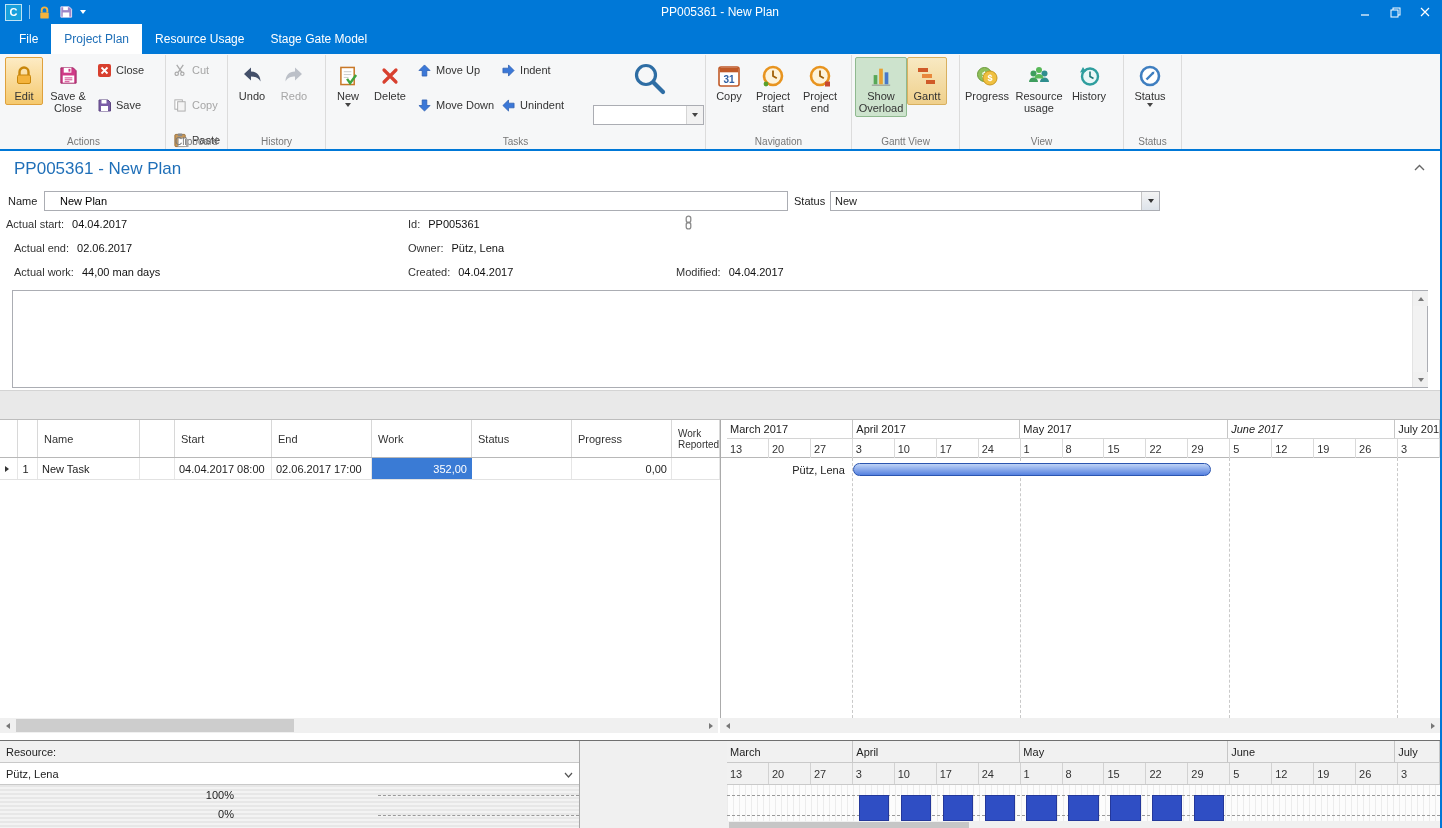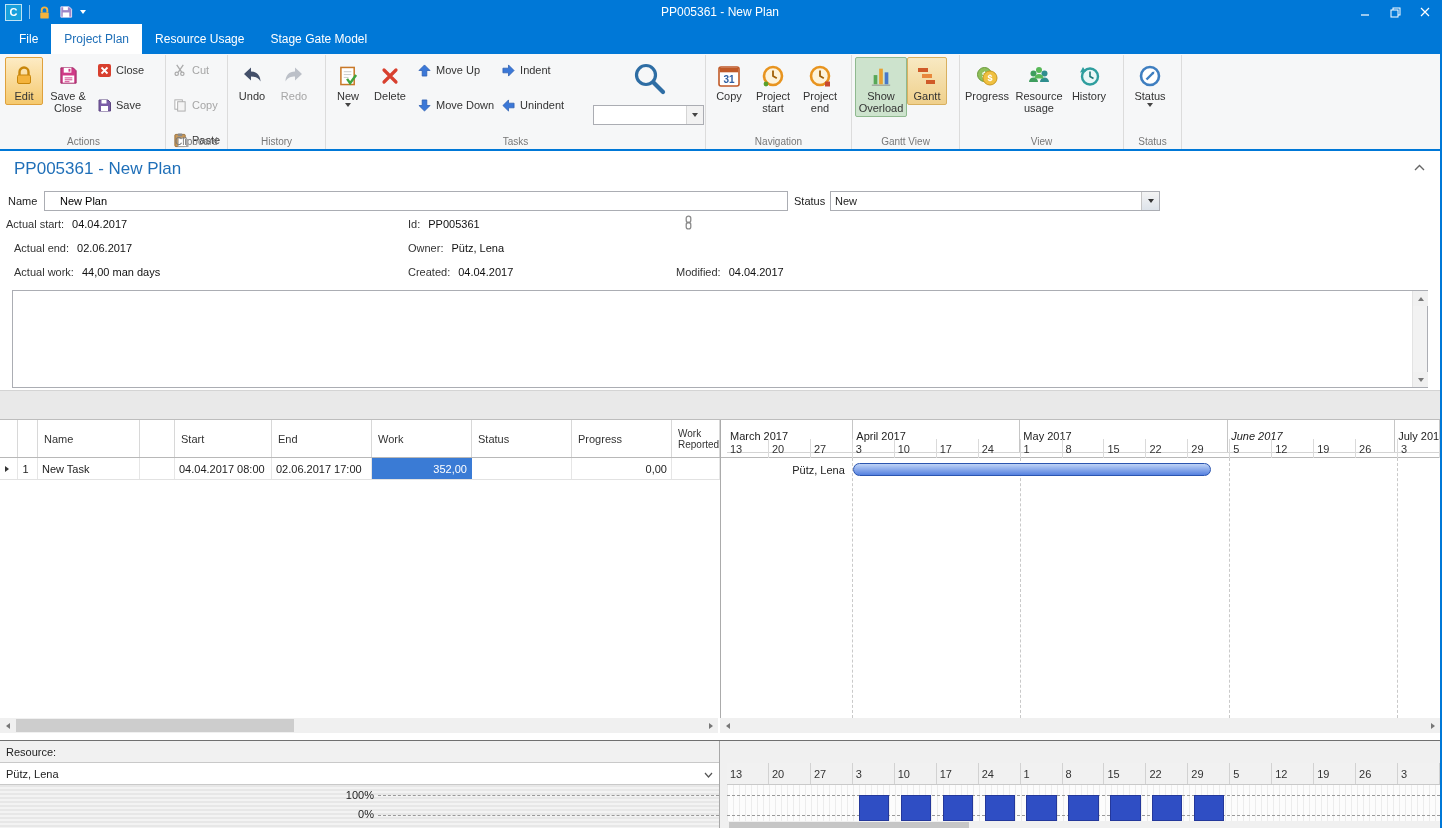--- a/index.html
+++ b/index.html
@@ -79,39 +79,39 @@
   .c-ico{width:35px}
   .c-start{width:97px}
   .c-end{width:100px}
   .c-work{width:100px}
   .c-status{width:100px}
   .c-prog{width:100px}
   .c-rep{width:48px;font-size:10px;line-height:11px;padding-right:2px}
 
   .ganttpane{position:absolute;left:720px;top:0;width:720px;height:298px;border-left:1px solid #ABABAB;background:#fff}
   .g-head{position:absolute;left:0;right:0;top:0;height:38px;border-bottom:1px solid #B8B8B8}
-  .g-months{position:absolute;left:6px;right:0;top:0;height:33px;display:flex;border-bottom:1px solid #D4D4D4}
+  .g-months{position:absolute;left:6px;right:0;top:0;height:19px;display:flex;border-bottom:1px solid #D4D4D4}
   .g-month{border-right:1px solid #C6C6C6;padding-left:3px;display:flex;align-items:center;white-space:nowrap;overflow:hidden;color:#222}
   .g-weeks{position:absolute;left:6px;right:0;top:19px;height:19px;display:flex}
   .g-week{flex:1;border-right:1px solid #DADADA;display:flex;align-items:center;padding-left:3px;color:#333}
   .g-body{position:absolute;left:6px;right:0;top:38px;bottom:0}
   .g-cols{position:absolute;inset:0;display:flex}
   .g-colm{height:100%}
   .g-colm.dashed{border-left:1px dashed #C9C9C9}
   .g-bar{position:absolute;top:5px;height:13px;border-radius:7px;background:linear-gradient(#BFD3F6,var(--bar,#5581E0));border:1px solid #2B55B0}
   .g-barlabel{position:absolute;top:5px;height:13px;display:flex;align-items:center;transform:translateX(-100%);padding-right:5px;white-space:nowrap;color:#222}
 
   .hscroll{position:absolute;top:298px;height:15px;background:#F0F0F0;display:flex;align-items:center}
   .sb-btn{width:15px;height:15px;display:flex;align-items:center;justify-content:center;background:#F0F0F0;flex:none}
   .sb-track{position:relative;flex:1;height:15px}
   .sb-thumb{position:absolute;top:1px;height:13px;background:#CDCDCD}
 
   
   .respanel{position:absolute;top:740px;left:0;width:1440px;height:88px;border-top:1px solid #707070;background:#F0F0F0}
-  .res-left{position:absolute;left:0;top:0;width:720px;height:88px;border-right:1px solid #A8A8A8}
+  .res-left{position:absolute;left:0;top:0;width:580px;height:88px;border-right:1px solid #A8A8A8}
   .res-row1{height:22px;background:#F1F1F1;border-bottom:1px solid #C9C9C9;display:flex;align-items:center;padding-left:6px}
   .res-combo{height:22px;background:#fff;border-bottom:1px solid #C9C9C9;display:flex;align-items:center;padding-left:6px;position:relative}
   .res-combo .chev{position:absolute;right:6px}
   .res-scale{position:relative;height:44px;background:repeating-linear-gradient(180deg,#E7E7E7 0 2px,#F3F3F3 2px 4px)}
   .pct{position:absolute;right:345px;color:#222}
   .dashline{position:absolute;border-top:1px dashed #9A9A9A}
   .res-right{position:absolute;left:721px;top:0;right:0;height:88px}
   .rr-months{position:absolute;left:6px;right:0;top:0;height:22px;display:flex;border-bottom:1px solid #C9C9C9}
   .res-right .g-month{background:#F1F1F1;border-right:1px solid #C6C6C6}
   .rr-weeks{position:absolute;left:6px;right:0;top:22px;height:22px;display:flex;border-bottom:1px solid #C9C9C9}
@@ -631,20 +631,27 @@
       </div>
       <div class="res-scale">
         <span class="pct" style="top:4px">100%</span>
         <span class="pct" style="top:23px">0%</span>
         <span class="dashline" style="left:378px;right:0;top:10px"></span>
         <span class="dashline" style="left:378px;right:0;top:30px"></span>
       </div>
     </div>
 
     <div class="res-right">
+      <div class="rr-months" id="res-months">
+          <div class="g-month" style="flex: 3 1 0%;">March</div>
+          <div class="g-month" style="flex: 4 1 0%;">April</div>
+          <div class="g-month" style="flex: 5 1 0%;">May</div>
+          <div class="g-month" style="flex: 4 1 0%;">June</div>
+          <div class="g-month" style="flex: 1 1 0%;">July</div>
+        </div>
       <div class="rr-weeks" id="res-weeks">
           <div class="g-week">13</div>
           <div class="g-week">20</div>
           <div class="g-week">27</div>
           <div class="g-week">3</div>
           <div class="g-week">10</div>
           <div class="g-week">17</div>
           <div class="g-week">24</div>
           <div class="g-week">1</div>
           <div class="g-week">8</div>

